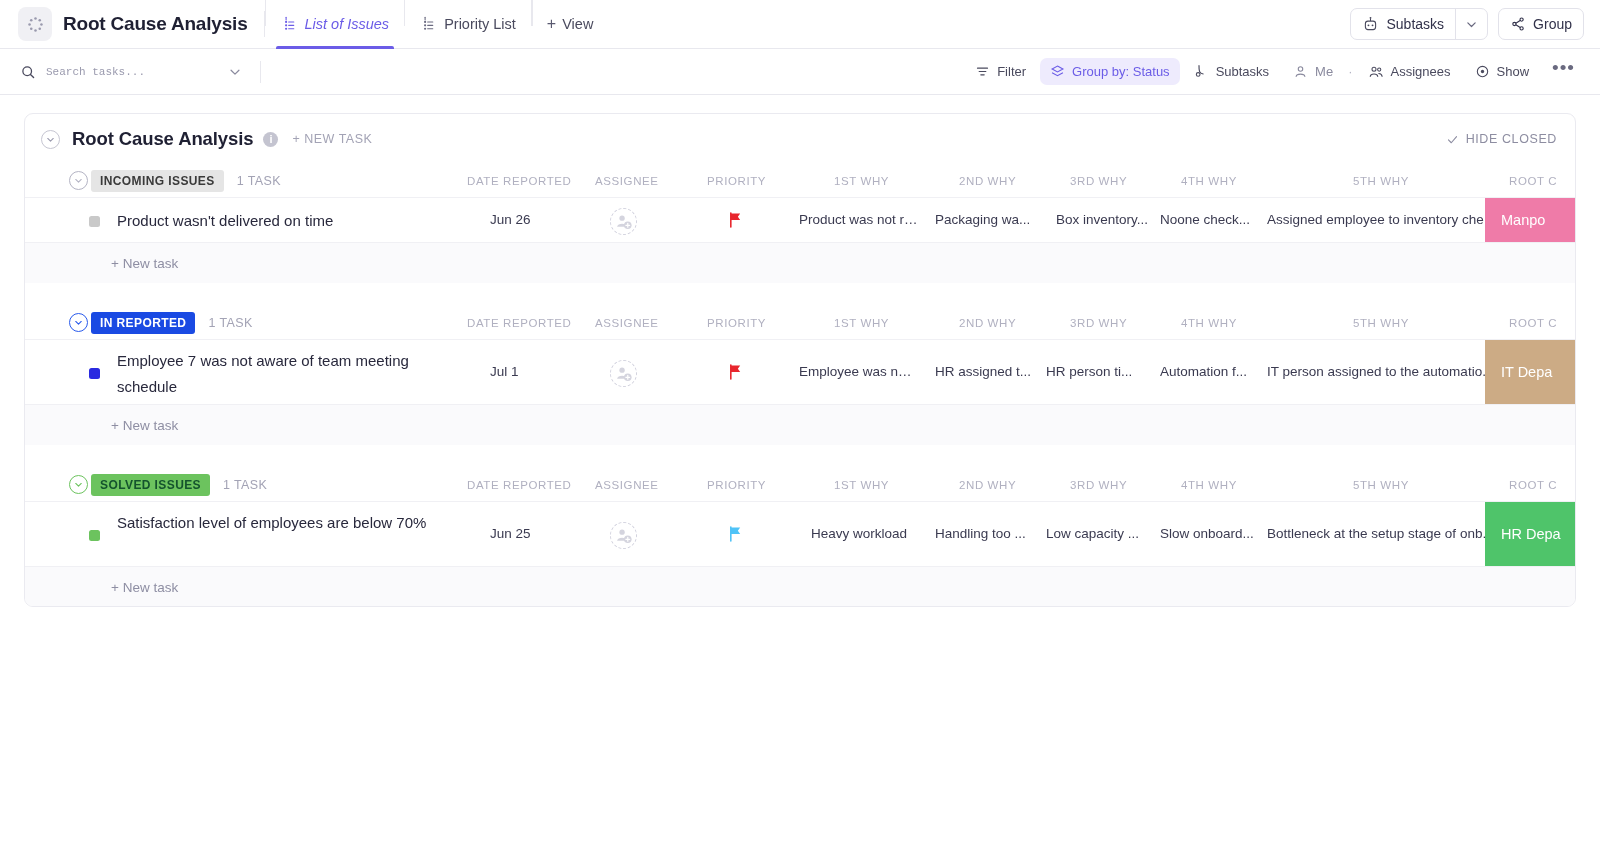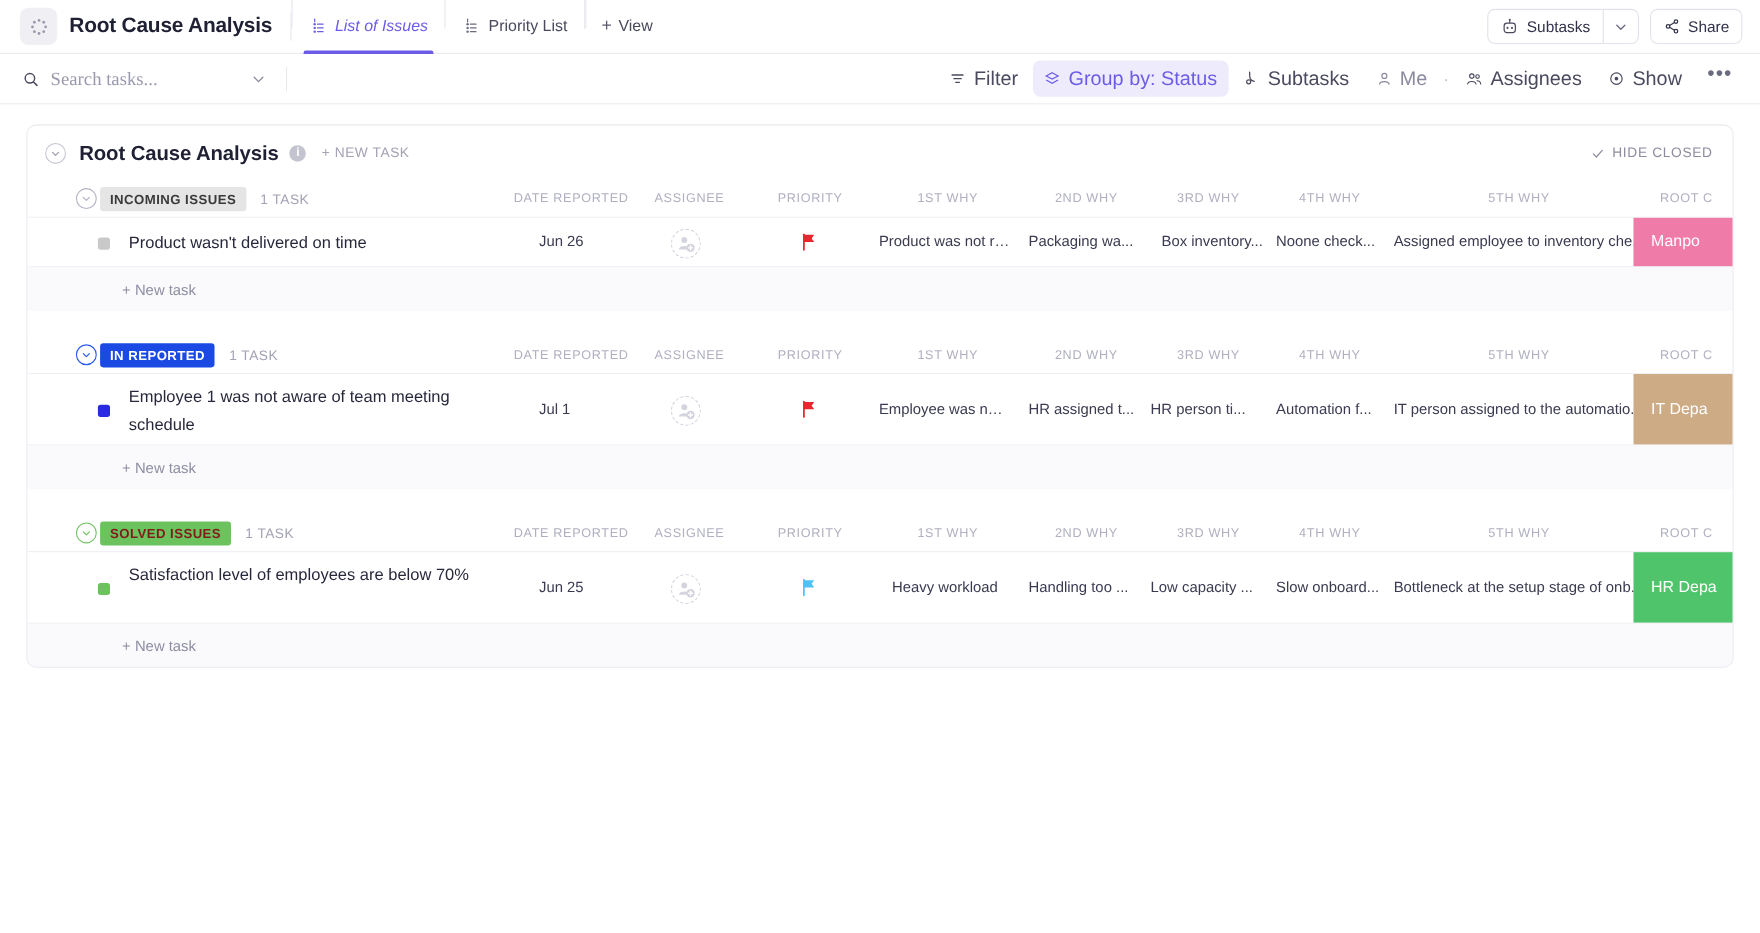--- a/index.html
+++ b/index.html
@@ -90,34 +90,34 @@
   .toolbar {
     height: 46px;
     display: flex; align-items: center;
     border-bottom: 1px solid #e8e8ee;
     padding: 0 16px 0 20px;
     background: #fff;
   }
   .search-wrap { display: flex; align-items: center; gap: 10px; }
   .search-input {
     border: none; outline: none;
-    font-size: 17px;
-    font-family: Liberation Serif, serif;
+    font-size: 11px;
+    font-family: Liberation Mono, monospace;
     color: #2b2b40;
     width: 172px;
     background: transparent;
   }
   .search-input::placeholder { color: #9a9aae; }
   .vdiv { width: 1px; height: 22px; background: #e8e8ee; margin-left: 8px; }
   .toolbar-right { margin-left: auto; display: flex; align-items: center; gap: 4px; }
   .tb-item {
     display: flex; align-items: center; gap: 7px;
     padding: 6px 10px;
     border-radius: 7px;
-    font-size: 18px;
+    font-size: 13px;
     color: #4a4a5e;
     white-space: nowrap;
   }
   .tb-item.chip { background: #eeebfd; color: #6b5ce7; }
   .tb-dot { color: #b4b4c4; font-size: 13px; padding: 0 1px; }
   .tb-more { font-size: 19px; color: #6a6a80; letter-spacing: 1px; padding: 0 9px 8px 9px; line-height: 12px;}
 
   
   .board {
     padding: 18px 24px 0 24px;
@@ -355,21 +355,21 @@
     </div>
     <div class="btn-outline">
       <div class="seg">
         <svg width="16" height="16" viewBox="0 0 20 20">
           <circle cx="14.5" cy="4.5" r="2" fill="none" stroke="#31314a" stroke-width="1.4"></circle>
           <circle cx="5.5" cy="10" r="2" fill="none" stroke="#31314a" stroke-width="1.4"></circle>
           <circle cx="14.5" cy="15.5" r="2" fill="none" stroke="#31314a" stroke-width="1.4"></circle>
           <line x1="7.3" y1="9" x2="12.7" y2="5.6" stroke="#31314a" stroke-width="1.3"></line>
           <line x1="7.3" y1="11" x2="12.7" y2="14.4" stroke="#31314a" stroke-width="1.3"></line>
         </svg>
-        <span>Share</span>
+        <span>Group</span>
       </div>
     </div>
   </div>
 </div>
 
 <div class="toolbar">
   <div class="search-wrap">
     <svg width="16" height="16" viewBox="0 0 20 20">
       <circle cx="9" cy="9" r="5.4" fill="none" stroke="#4a4a5e" stroke-width="1.6"></circle>
       <line x1="13.1" y1="13.1" x2="17" y2="17" stroke="#4a4a5e" stroke-width="1.7" stroke-linecap="round"></line>
@@ -530,21 +530,21 @@
           </svg>
         </div>
       </div>
       <div class="status-pill" style="background:#1a4ae3;color:#ffffff">IN REPORTED</div>
       <div class="task-count">1 TASK</div>
     </div>
     <div class="row" style="height:66px">
       <div class="row-inner">
         <div class="left-bar"></div>
         <div class="sq" style="left:64px;top:27.5px;background:#2a2ae0"></div>
-        <div class="task-name" style="left:92px;top:8px;width:330px">Employee 1 was not aware of team meeting schedule</div>
+        <div class="task-name" style="left:92px;top:8px;width:330px">Employee 7 was not aware of team meeting schedule</div>
         <div class="cell date" style="left:465px;top:24px;width:90px;text-align:left">Jul 1</div>
         <div class="avatar-add" style="left:585px;top:19.5px">
           <svg width="19" height="19" viewBox="0 0 20 20">
             <circle cx="8.5" cy="6.5" r="2.8" fill="#d4d4de"></circle>
             <path d="M3.2 15.5 C3.8 11.2, 13.2 11.2, 13.8 15.5 Z" fill="#d4d4de"></path>
             <circle cx="14.5" cy="14" r="4" fill="#d4d4de"></circle>
             <g stroke="#ffffff" stroke-width="1.3" stroke-linecap="round">
               <line x1="14.5" y1="12" x2="14.5" y2="16"></line>
                     <line x1="12.5" y1="14" x2="16.5" y2="14"></line>
             </g>
@@ -578,21 +578,21 @@
               <div class="colh" style="left:1328px">5TH WHY</div>
               <div class="colh" style="left:1484px">ROOT C</div>
             </div>
       <div class="grp-chev">
         <div class="chev-circle" style="border-color:#6cc35e;color:#6cc35e">
           <svg width="11" height="11" viewBox="0 0 16 16">
             <polyline points="4,6.5 8,10.5 12,6.5" fill="none" stroke="currentColor" stroke-width="1.6" stroke-linecap="round" stroke-linejoin="round"></polyline>
           </svg>
         </div>
       </div>
-      <div class="status-pill" style="background:#6cc35e;color:#7f1d1d">SOLVED ISSUES</div>
+      <div class="status-pill" style="background:#6cc35e;color:#14532d">SOLVED ISSUES</div>
       <div class="task-count">1 TASK</div>
     </div>
     <div class="row" style="height:66px">
       <div class="row-inner">
         <div class="left-bar"></div>
         <div class="sq" style="left:64px;top:27.5px;background:#6cc35e"></div>
         <div class="task-name" style="left:92px;top:8px;width:330px">Satisfaction level of employees are below 70%</div>
         <div class="cell date" style="left:465px;top:24px;width:90px;text-align:left">Jun 25</div>
         <div class="avatar-add" style="left:585px;top:19.5px">
           <svg width="19" height="19" viewBox="0 0 20 20">

